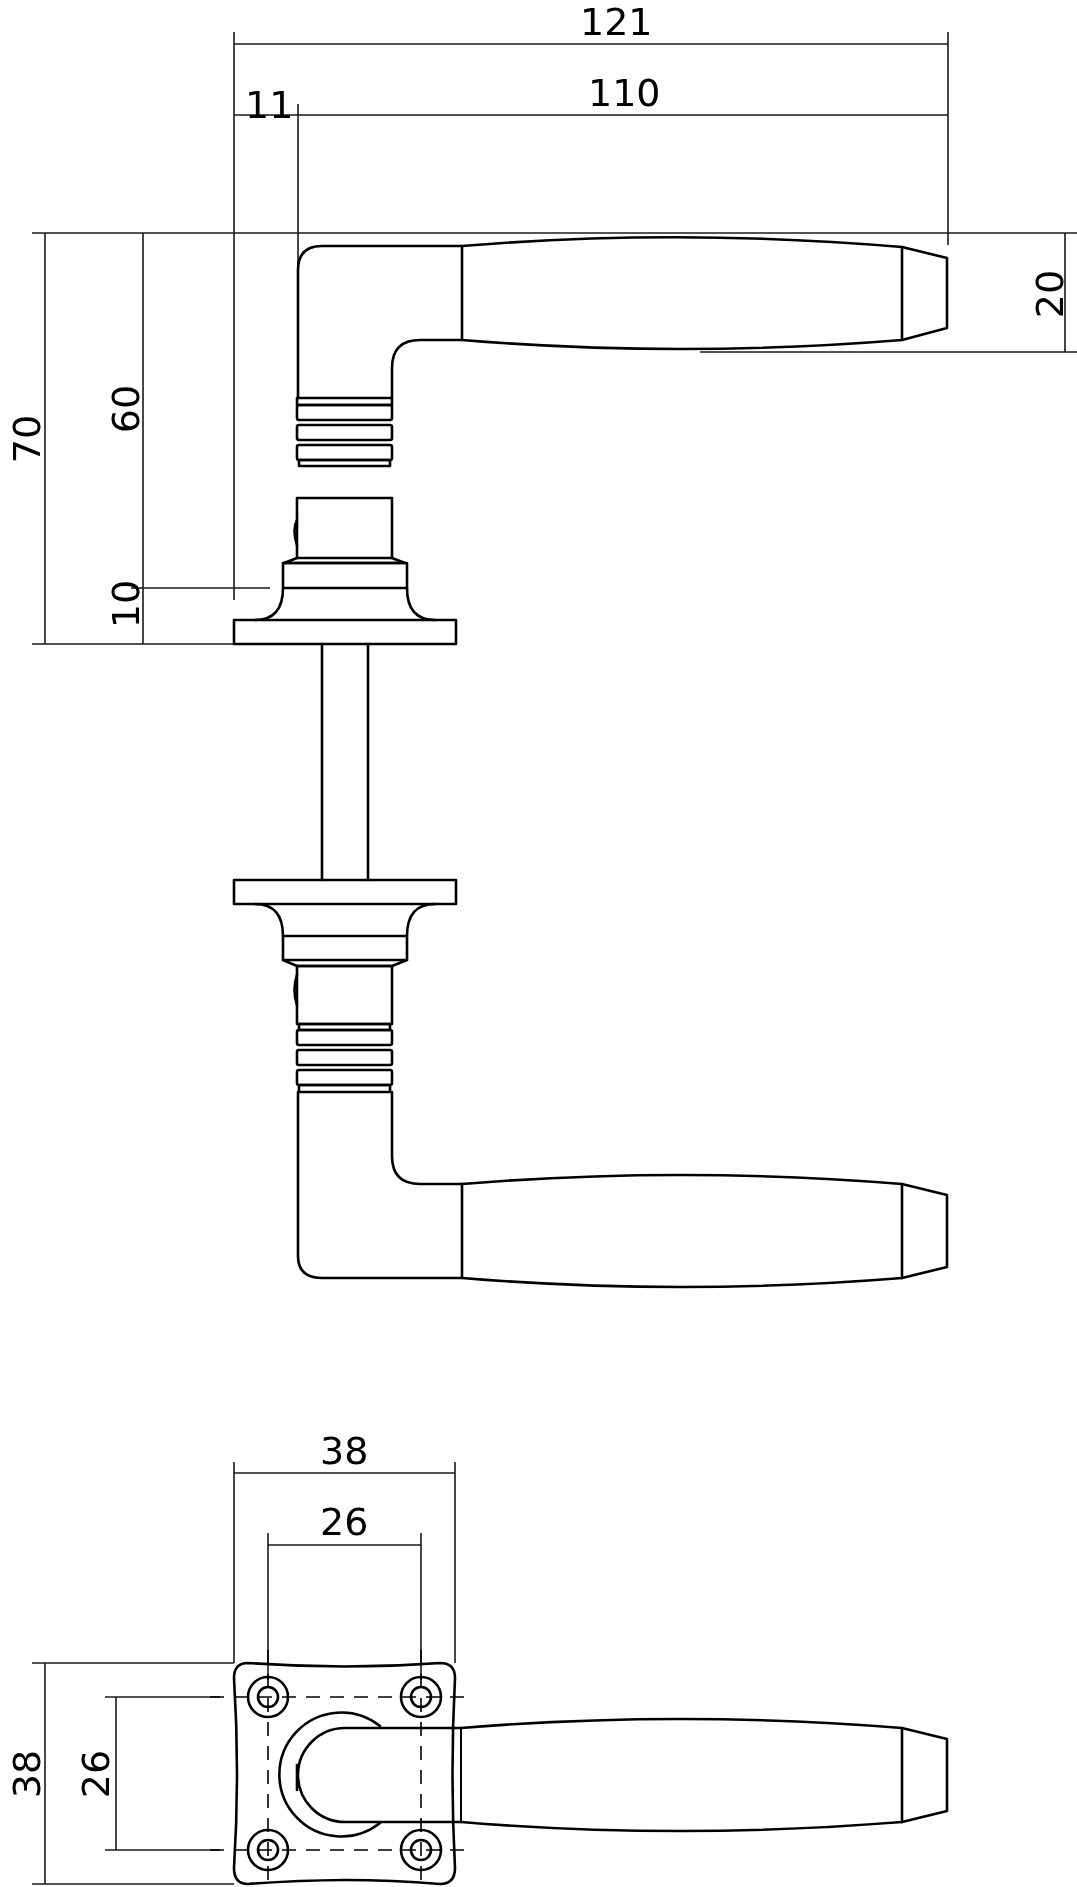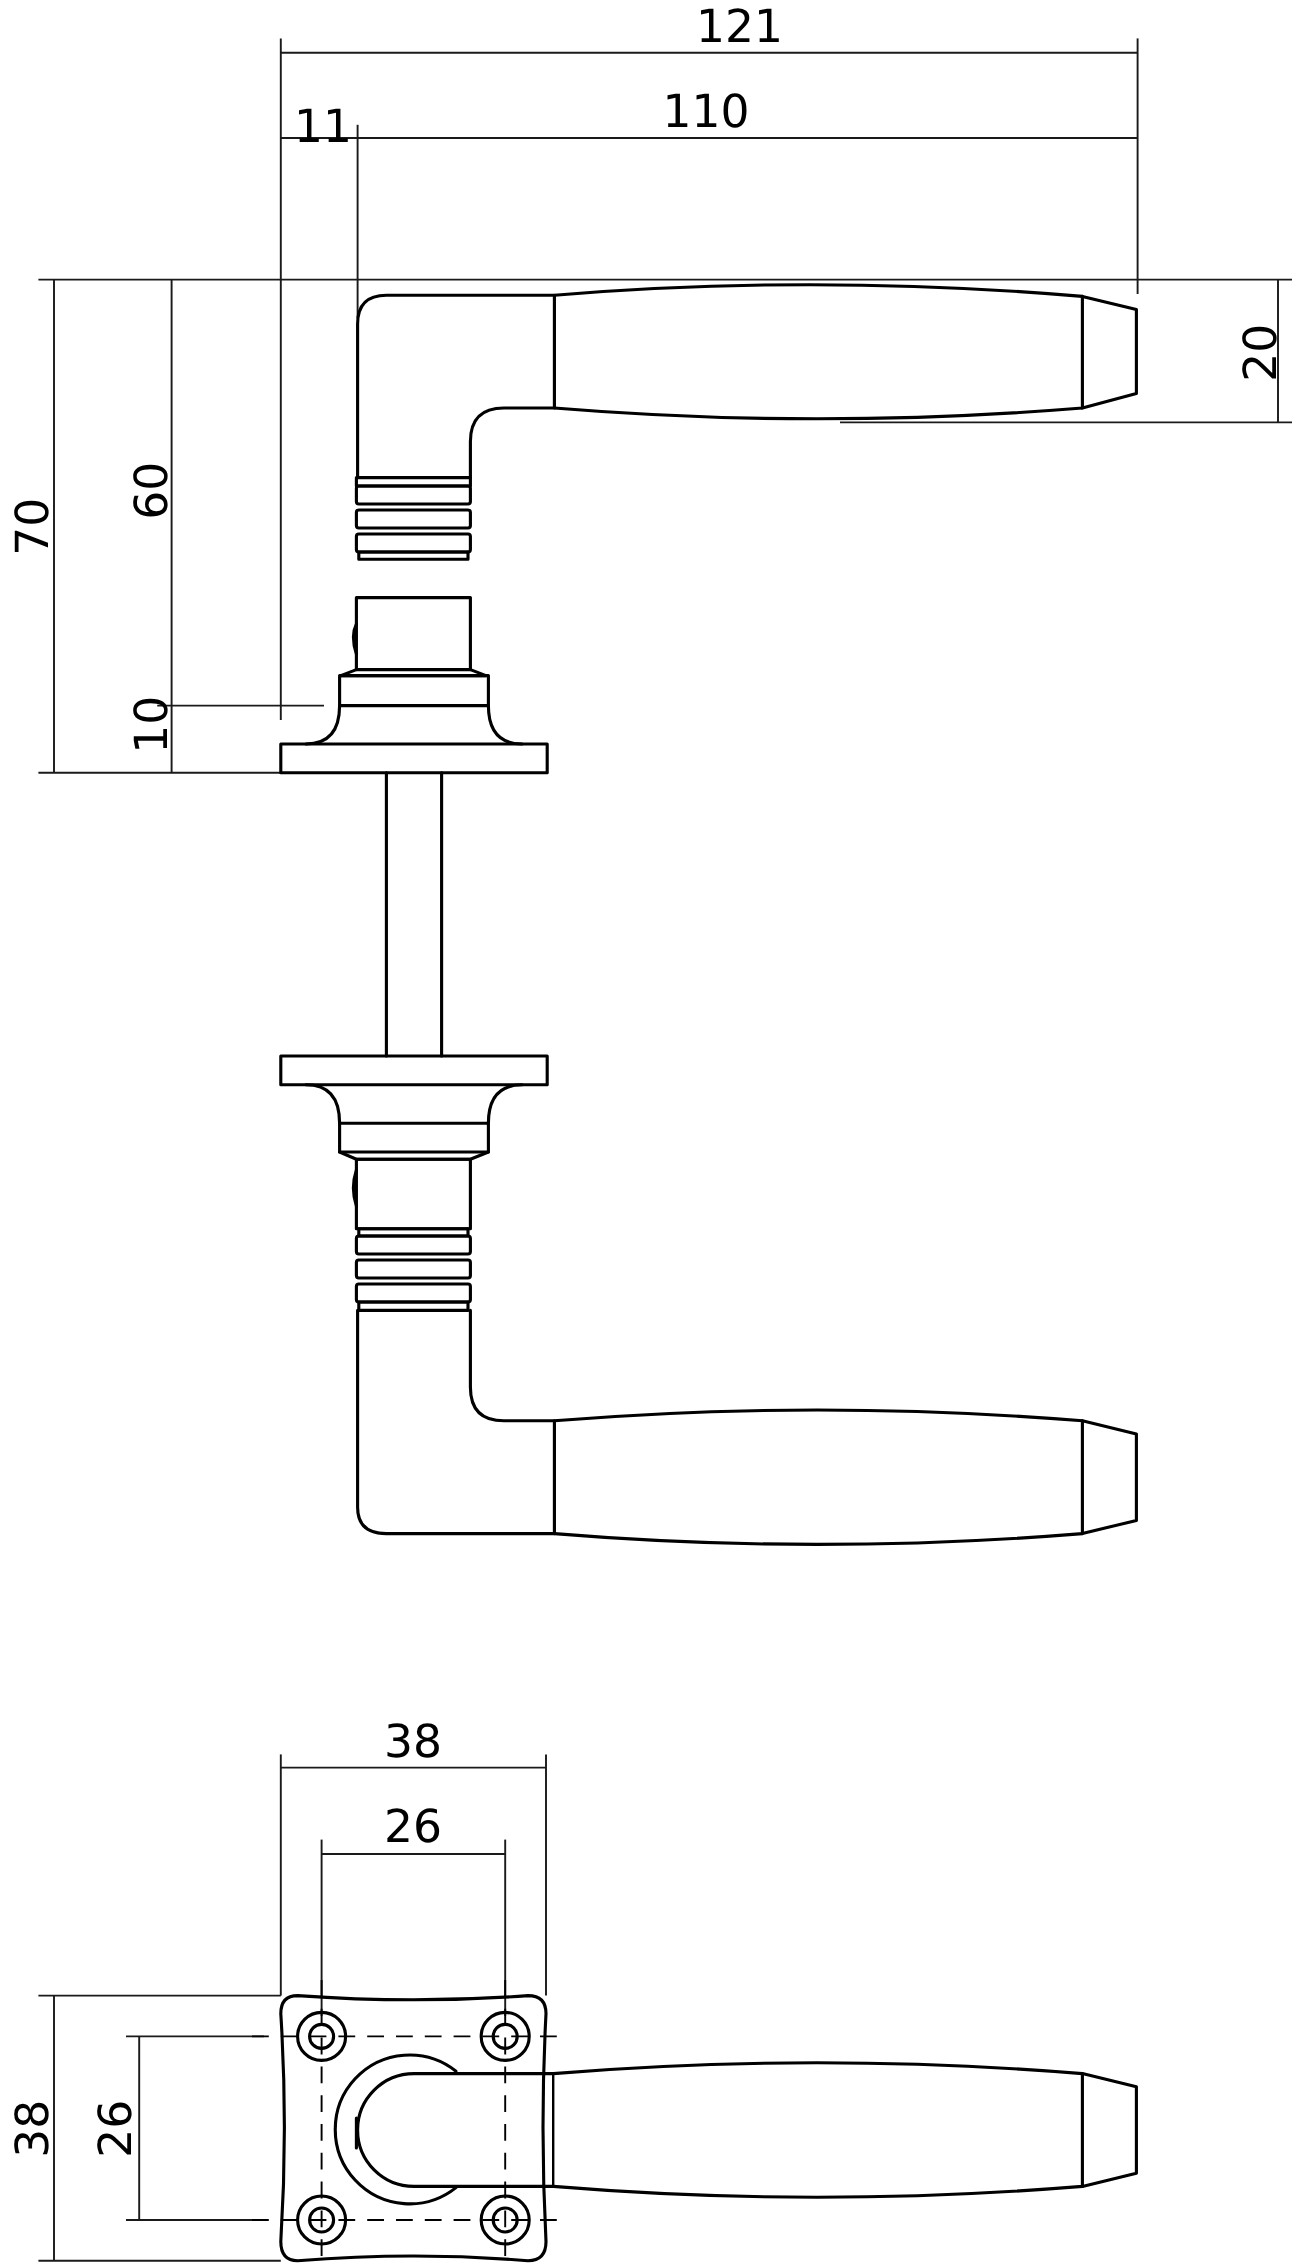--- a/index.html
+++ b/index.html
@@ -145,21 +145,21 @@
 
     <path class="part" d="M461 1728 Q680 1710 902 1728 L902 1822 Q680 1840 461 1822"></path>
     <path class="part" d="M902 1728 L947 1739 L947 1811 L902 1822"></path>
   </g>
 </svg>
 </div>
 
 <div class="label-layer">
   <span class="lbl" style="left:580px; top:3px;">121</span>
   <span class="lbl" style="left:245px; top:86px;">11</span>
-  <span class="lbl" style="left:552px; top:74px;">110</span>
+  <span class="lbl" style="left:588px; top:74px;">110</span>
   <span class="lbl rot" style="left:1026px; top:275px;">20</span>
   <span class="lbl rot" style="left:3px; top:420px;">70</span>
   <span class="lbl rot" style="left:102px; top:390px;">60</span>
   <span class="lbl rot" style="left:102px; top:585px;">10</span>
   <span class="lbl" style="left:320px; top:1432px;">38</span>
   <span class="lbl" style="left:320px; top:1503px;">26</span>
   <span class="lbl rot" style="left:3px; top:1755px;">38</span>
   <span class="lbl rot" style="left:72px; top:1755px;">26</span>
 </div>
 

